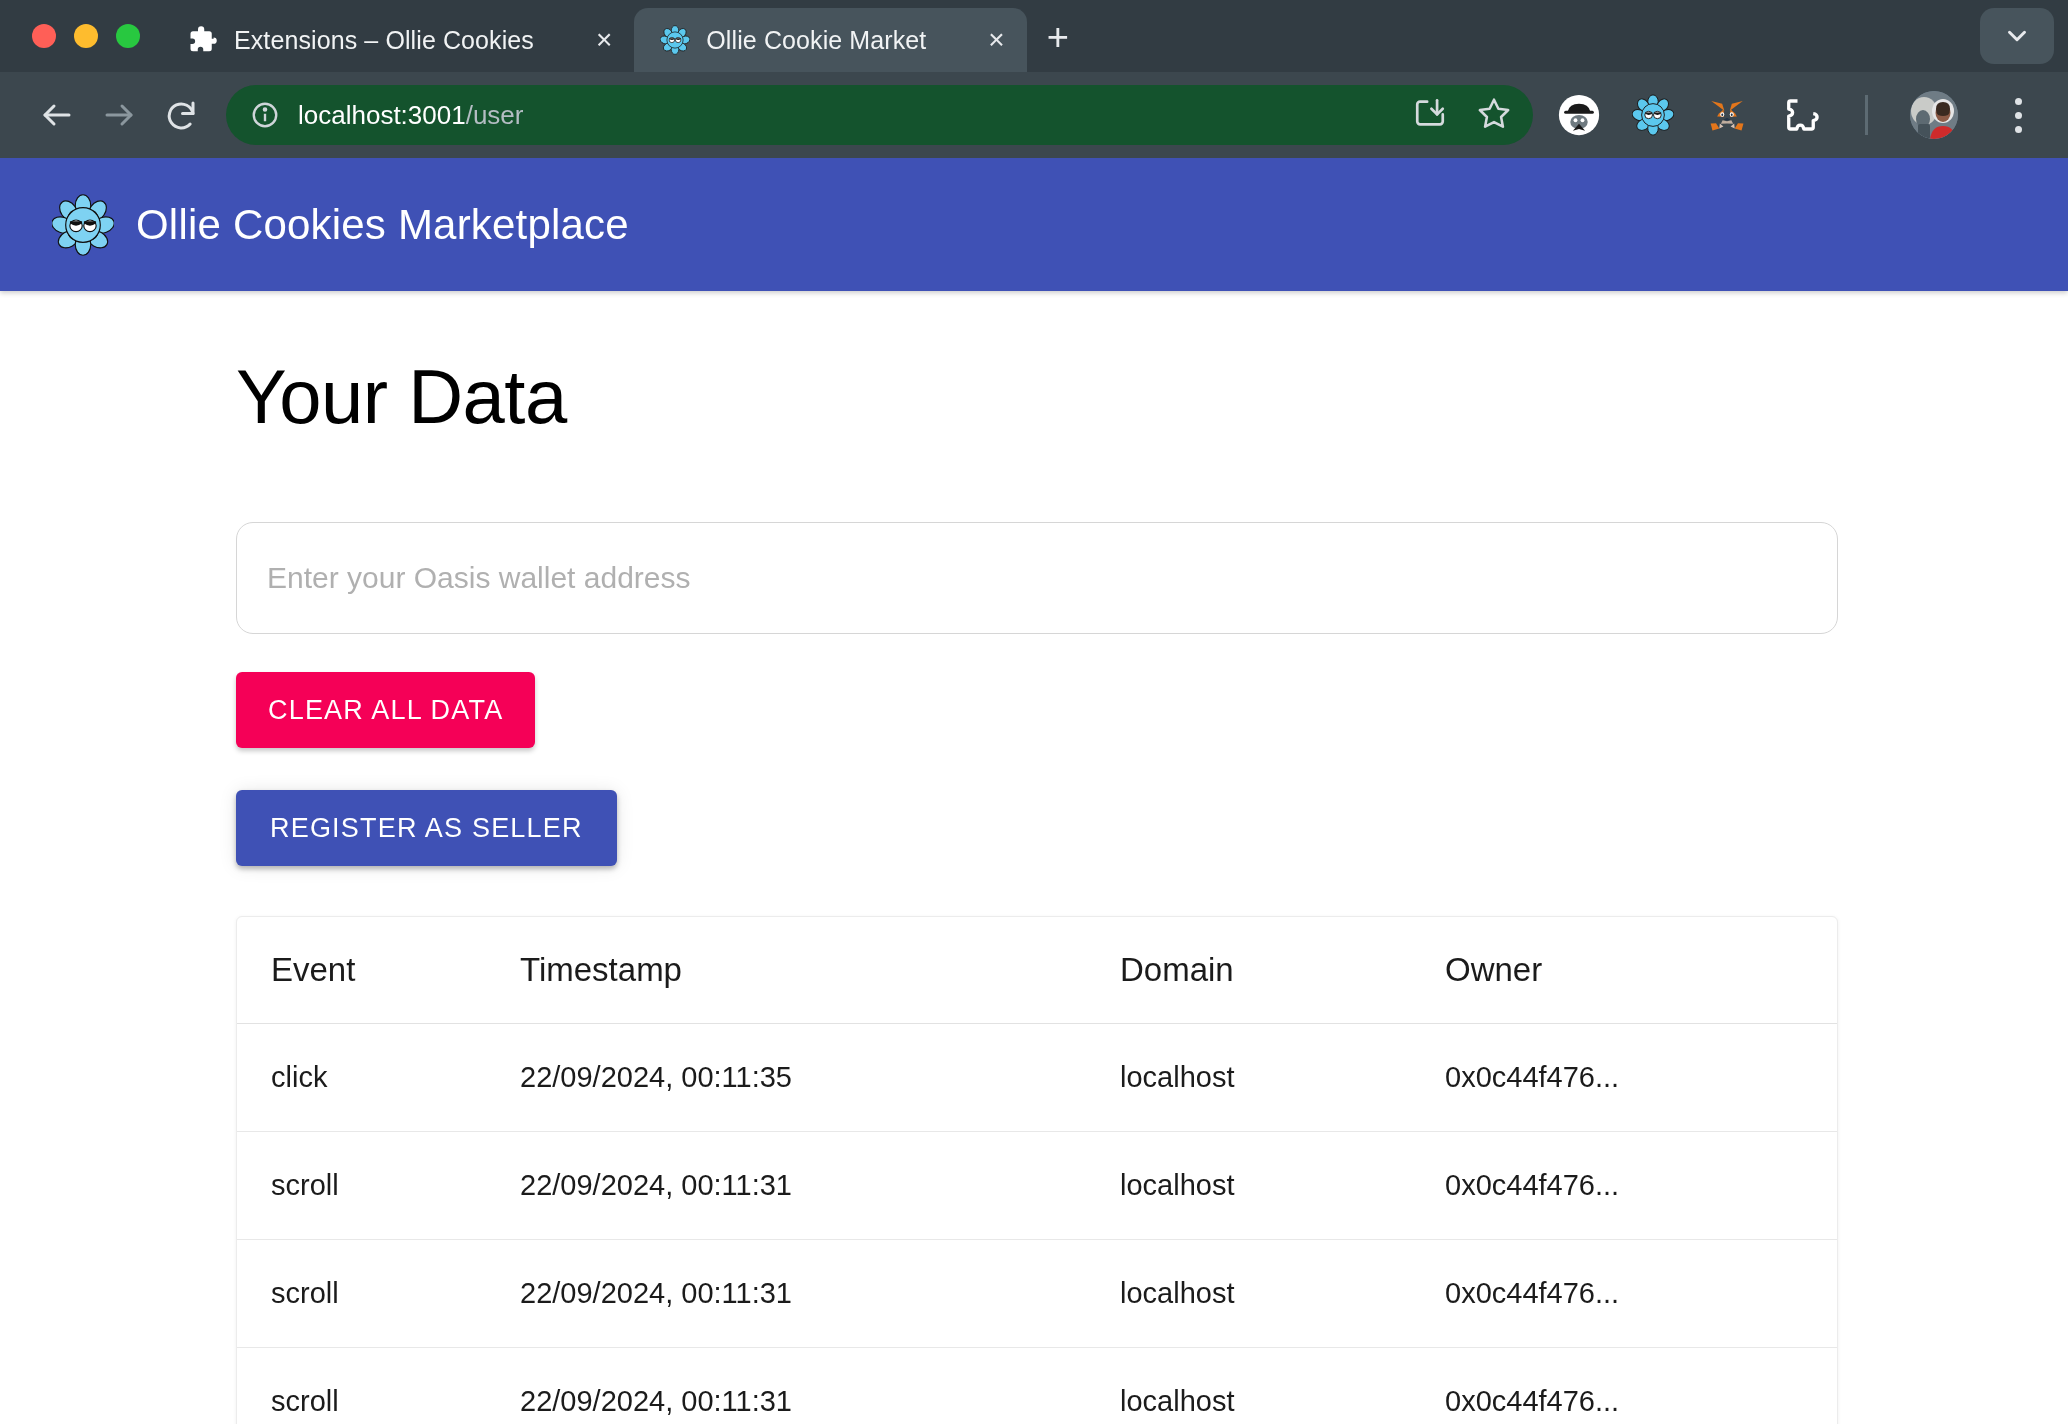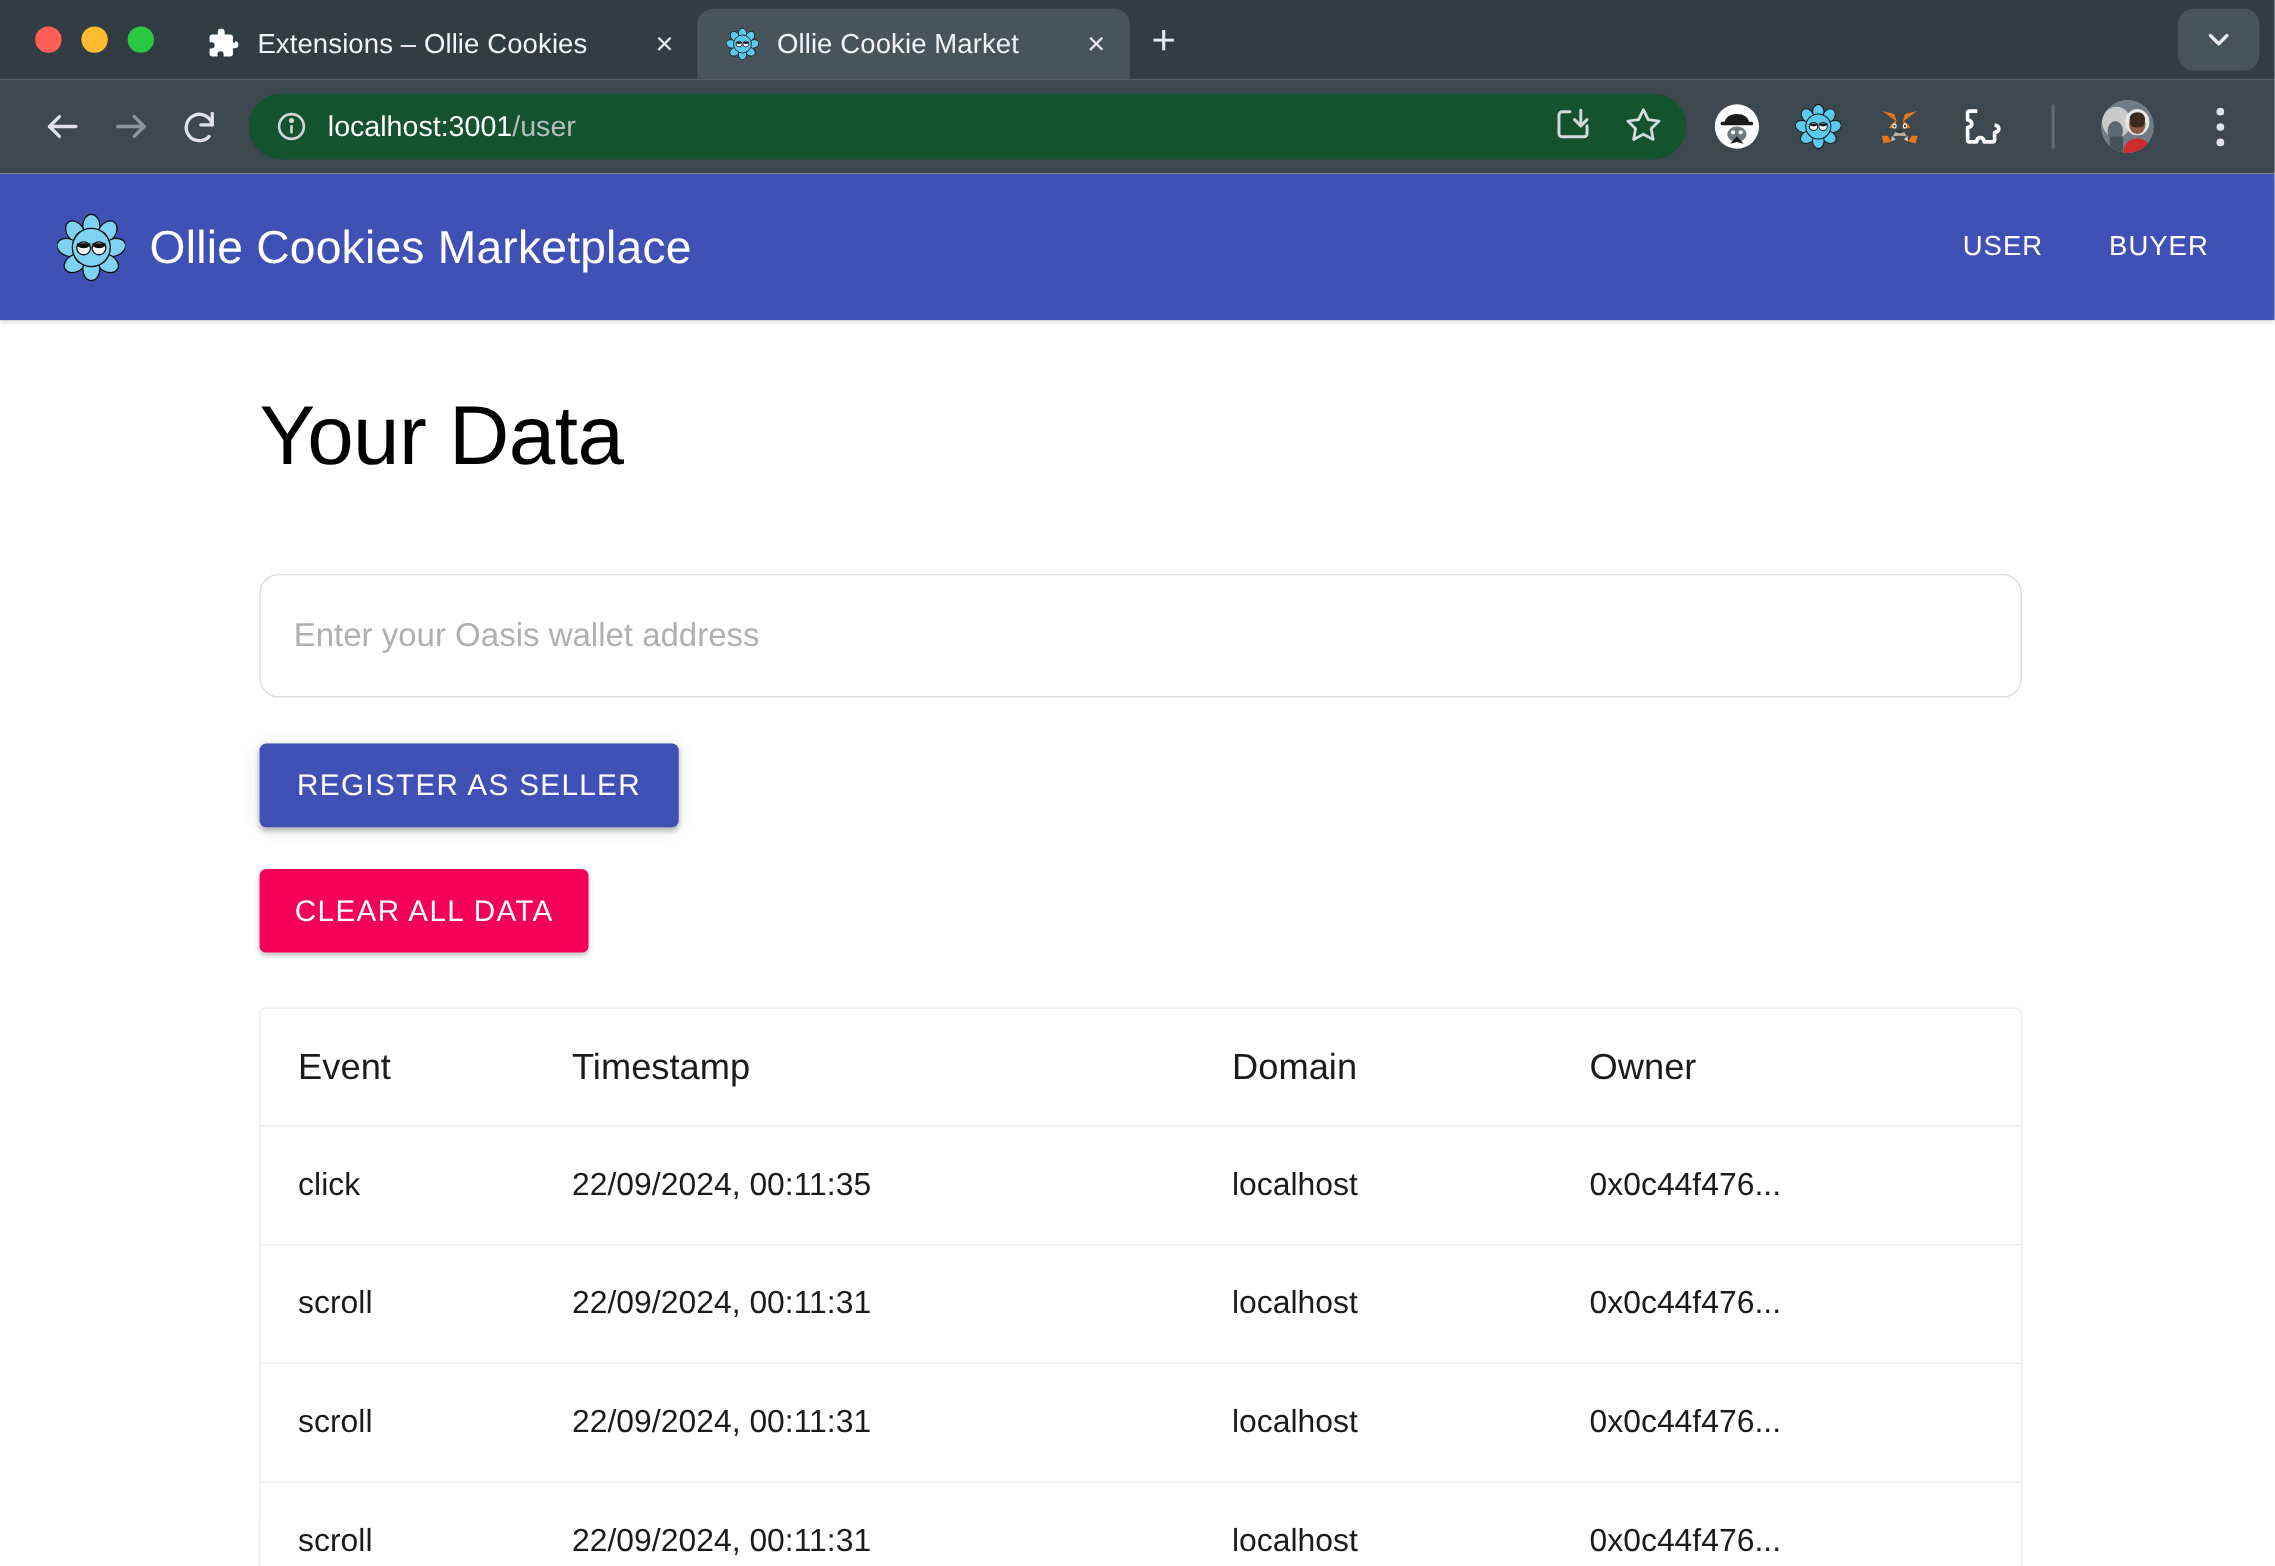--- a/index.html
+++ b/index.html
@@ -524,37 +524,33 @@
               <ellipse cx="18.6" cy="24.6" rx="4.8" ry="4.5" fill="#ffffff" stroke="#101010" stroke-width="0.9"></ellipse>
               <ellipse cx="29.4" cy="24.6" rx="4.8" ry="4.5" fill="#ffffff" stroke="#101010" stroke-width="0.9"></ellipse>
               <path d="M13.9 22.7 Q18.6 26.4 23.3 22.7 L23.3 21 L13.9 21 Z" fill="#101010"></path>
               <path d="M24.7 22.7 Q29.4 26.4 34.1 22.7 L34.1 21 L24.7 21 Z" fill="#101010"></path>
             </g>
           </svg>
         </span>
         <span class="brand-title">Ollie Cookies Marketplace</span>
       </div>
 
-      <nav class="appbar-nav">
-        <a class="nav-link">USER</a>
-        <a class="nav-link">BUYER</a>
-      </nav>
     </div>
 
     <div class="content">
 
       <h1 class="page-title">Your Data</h1>
 
       <input class="wallet-input" type="text" placeholder="Enter your Oasis wallet address" style="">
 
+      <div>
+        <button class="btn btn-clear">CLEAR ALL DATA</button>
+      </div>
       <div>
         <button class="btn btn-register">REGISTER AS SELLER</button>
-      </div>
-      <div>
-        <button class="btn btn-clear">CLEAR ALL DATA</button>
       </div>
 
       <div class="table-card">
         <table class="data-table">
           <thead>
             <tr>
               <th class="col-event">Event</th>
               <th class="col-ts">Timestamp</th>
               <th class="col-domain">Domain</th>
               <th class="col-owner">Owner</th>

